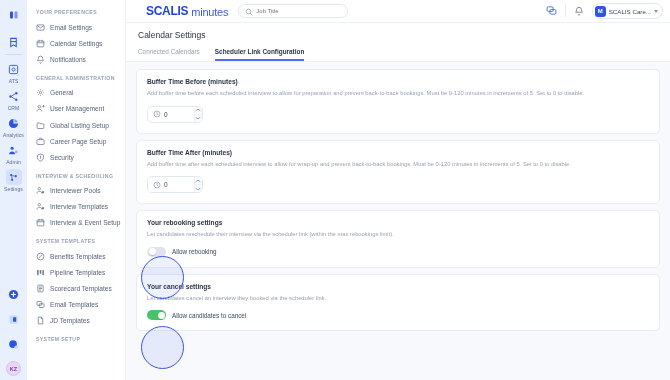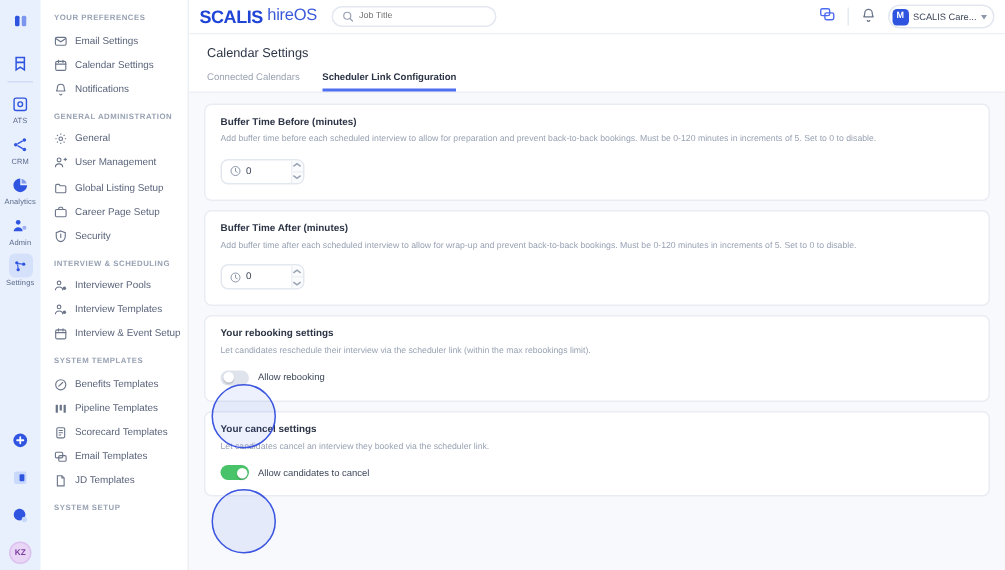--- a/index.html
+++ b/index.html
@@ -60,21 +60,21 @@
   .side-item .si { width: 9px; height: 9px; flex: 0 0 9px; display:flex; align-items:center; justify-content:center; }
   .side-item svg { display: block; }
 
   
   .main { flex: 1 1 auto; height: 380px; background: #f7f9fc; display: flex; flex-direction: column; }
   .topbar {
     height: 23px; background: #ffffff; border-bottom: 1px solid #edf0f5;
     display: flex; align-items: center; padding: 0 7px 0 0;
     flex: 0 0 23px;
   }
-  .brand { display: flex; align-items: flex-start; gap: 3px; padding-left: 7px; }
+  .brand { display: flex; align-items: flex-end; gap: 3px; padding-left: 7px; margin-left: 13px; }
   .brand-scalis { font-size: 12px; font-weight: bold; color: #1f44d6; letter-spacing: -.3px; }
   .brand-hireos { font-size: 11px; color: #3c5ad8; letter-spacing: -.2px; }
   .search {
     margin-left: 10px; width: 110px; height: 14px;
     border: 1px solid #e3e8f0; border-radius: 8px; background: #fff;
     display: flex; align-items: center; gap: 3px; padding: 0 6px;
   }
   .search input {
     border: none; outline: none; font-size: 6px; color: #98a2b3;
     font-family: "Liberation Sans", sans-serif; width: 100%; background: transparent;
@@ -411,21 +411,21 @@
     </div>
 
     <div class="side-sec">SYSTEM SETUP</div>
   </div>
 
   <div class="main">
 
     <div class="topbar">
       <div class="brand">
         <span class="brand-scalis">SCALIS</span>
-        <span class="brand-hireos">hireOS</span>
+        <span class="brand-hireos">minutes</span>
       </div>
       <div class="search">
         <span><svg width="8" height="8" viewBox="0 0 24 24" fill="none" stroke="#98a2b3" stroke-width="2.4">
               <circle cx="10.5" cy="10.5" r="7"></circle>
               <path d="M16 16l5 5" stroke-linecap="round"></path>
             </svg></span>
         <input placeholder="Job Title" style="">
       </div>
       <div class="top-right">
         <span><svg width="11" height="11" viewBox="0 0 24 24" fill="none" stroke="#4a6bf0" stroke-width="2">

